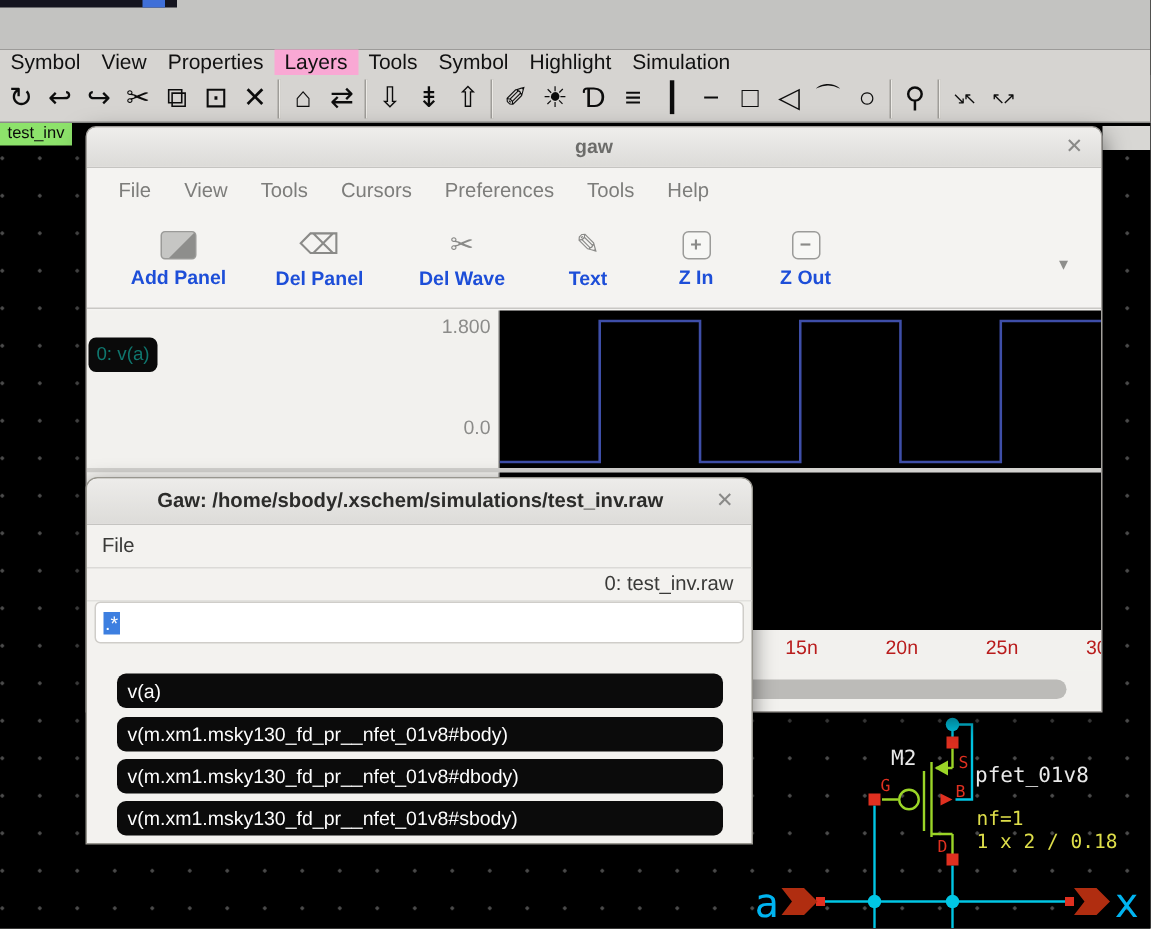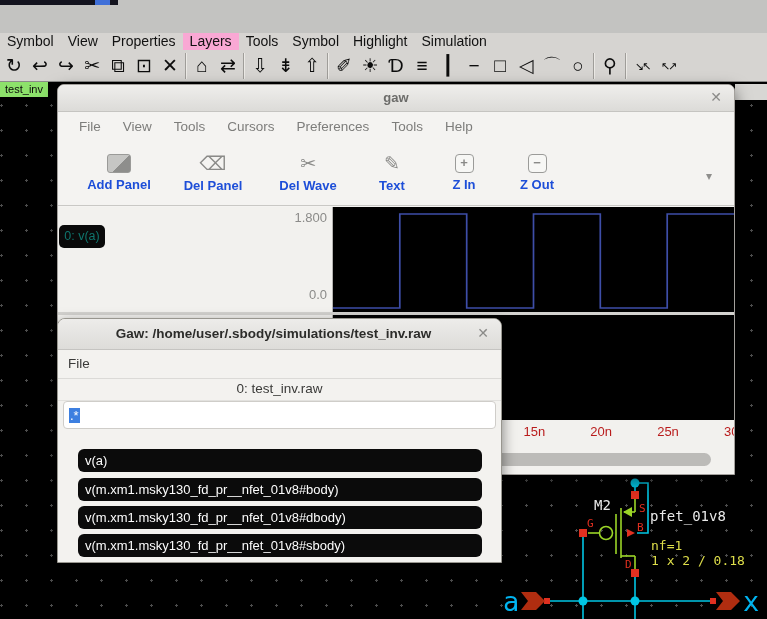--- a/index.html
+++ b/index.html
@@ -45,35 +45,35 @@
   
   #panel-area{position:absolute;left:0;top:120px;right:0;height:241px;border-top:1px solid #c9c8c5;}
   .panel-label{position:absolute;left:0;width:275px;height:105px;background:#f2f1ee;border-right:1px solid #b3b2af;box-sizing:border-box;}
   .panel-plot{position:absolute;left:275px;width:401px;height:105px;background:#000;}
   #p1-label{top:1px;}  #p1-plot{top:1px;}
   #panel-sep{position:absolute;left:0;top:106px;width:676px;height:3px;background:#d3d2cf;}
   #p2-label{top:109px;} #p2-plot{top:109px;}
   #sig-chip{position:absolute;left:1px;top:18px;width:46px;height:23px;background:#0a0a0a;border-radius:5px;
     color:#0f766e;font-size:12.5px;text-align:center;line-height:23px;}
   .ylab{position:absolute;right:5px;font-size:13px;color:#8b8b89;}
-  #ymax{top:3px;} #ymin{bottom:10px;}
+  #ymax{top:3px;} #ymin{bottom:20px;}
   #axis-row{position:absolute;left:0;top:214px;width:676px;height:27px;background:#f2f1ee;overflow:hidden;}
   .xtick{position:absolute;top:4px;font-size:13px;color:#b91c1c;white-space:nowrap;}
   #scroll-row{position:absolute;left:0;top:241px;width:676px;height:26px;background:#f2f1ee;}
   #scroll-thumb{position:absolute;left:5px;top:6px;width:648px;height:13px;background:#bcbbb8;border-radius:7px;}
   
   #dlg{position:absolute;left:57px;top:318px;width:445px;height:245px;background:#f3f2ef;
     border:1px solid #98968f;box-sizing:border-box;border-radius:8px 8px 0 0;box-shadow:0 5px 14px rgba(0,0,0,.5);}
   #dlg-titlebar{position:absolute;left:0;top:0;right:0;height:30px;border-radius:7px 7px 0 0;
     background:linear-gradient(#edecea,#dddcd9);border-bottom:1px solid #c5c4c1;}
   #dlg-title{position:absolute;left:14px;right:26px;top:7px;text-align:center;font-size:13.5px;font-weight:bold;color:#2c2c2a;white-space:nowrap;overflow:hidden;}
   #dlg-menu{position:absolute;left:0;top:31px;right:0;height:28px;border-bottom:1px solid #dbdad7;}
   #dlg-menu-file{position:absolute;left:10px;top:6px;font-size:13.5px;color:#3a3a38;}
   #dlg-combo{position:absolute;left:0;top:59px;right:0;height:22px;border-bottom:1px solid #e2e1de;}
-  #dlg-combo-label{position:absolute;left:0;right:0;top:3px;text-align:center;font-size:13.5px;color:#3a3a38;}
+  #dlg-combo-label{position:absolute;left:0;right:12px;top:3px;text-align:right;font-size:13.5px;color:#3a3a38;}
   #dlg-filter{position:absolute;left:5px;top:82px;width:433px;height:28px;background:#fff;border:1px solid #cfcdc9;
     border-radius:4px;box-sizing:border-box;}
   #dlg-filter-text{position:absolute;left:5px;top:6px;font-size:13px;}
   #dlg-filter-text .sel{background:#3d7fe0;color:#fff;padding:0 1px;}
   .sig-btn{position:absolute;left:20px;width:404px;height:23px;background:#0b0b0b;border-radius:6px;
     color:#fdfdfd;font-size:13px;line-height:23px;padding-left:7px;box-sizing:border-box;white-space:nowrap;overflow:hidden;}
   
   #schsvg{position:absolute;left:500px;top:470px;width:267px;height:149px;}
   #schsvg text{font-family:"DejaVu Sans Mono","Liberation Mono",monospace;}
 </style>
@@ -249,21 +249,21 @@
           <div class="xtick" style="left: 666px;">30n</div>
         </div>
       <div id="scroll-row">
         <div id="scroll-thumb"></div>
       </div>
     </div>
   </div>
 
   <div id="dlg">
     <div id="dlg-titlebar">
-      <div id="dlg-title">Gaw: /home/user/.sbody/simulations/test_inv.raw</div>
+      <div id="dlg-title">Gaw: /home/sbody/.xschem/simulations/test_inv.raw</div>
       <div class="win-close" style="top:6px">✕</div>
     </div>
     <div id="dlg-menu">
       <span id="dlg-menu-file">File</span>
     </div>
     <div id="dlg-combo">
       <div id="dlg-combo-label">0: test_inv.raw</div>
     </div>
     <div id="dlg-filter">
       <div id="dlg-filter-text"><span class="sel">.*</span></div>

